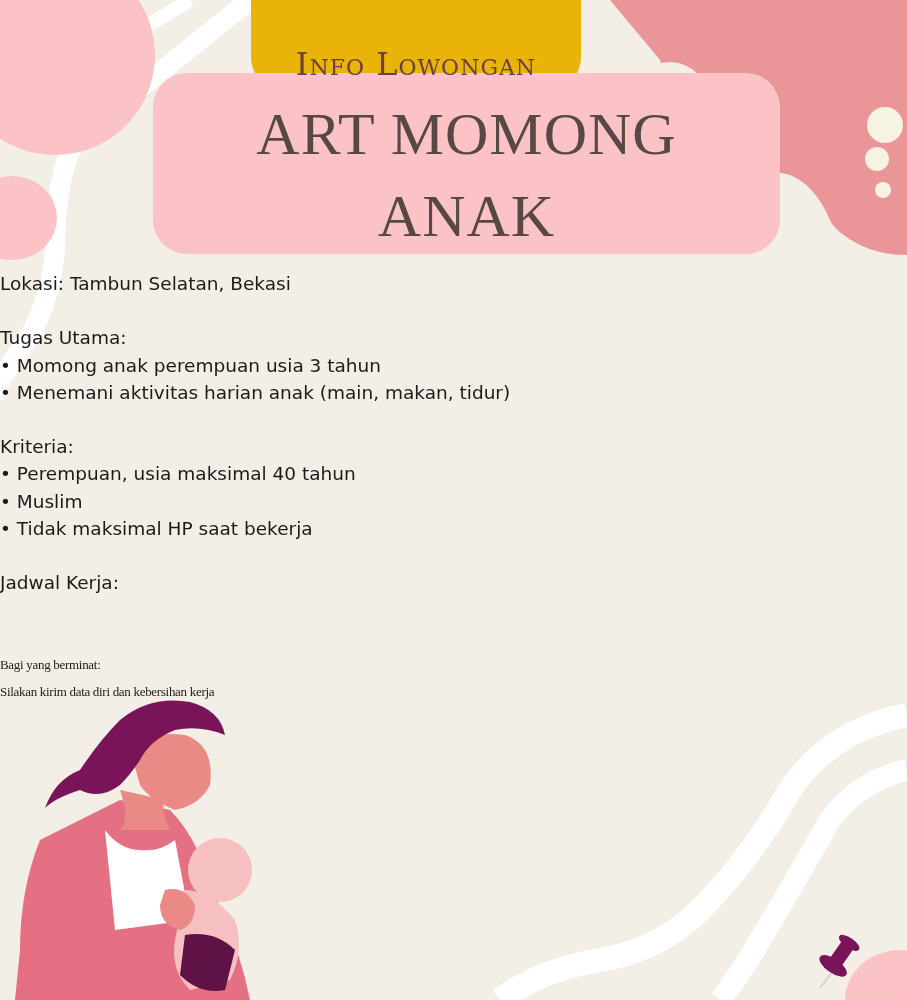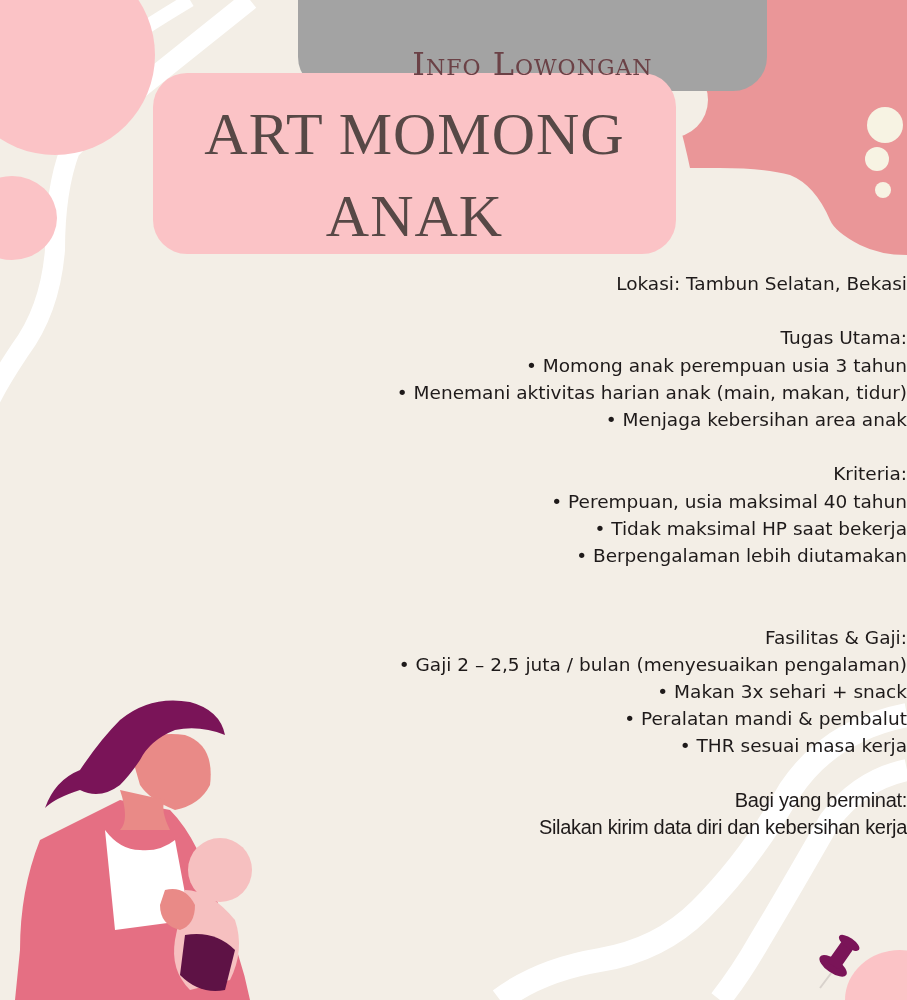--- a/index.html
+++ b/index.html
@@ -4,48 +4,48 @@
 <style>
   html, body { margin: 0; padding: 0; }
   body {
     width: 907px; height: 1000px; overflow: hidden;
     background: #f3eee6; position: relative;
     font-family: "DejaVu Sans", sans-serif;
   }
   .bg-svg { position: absolute; left: 0; top: 0; }
 
   .title-top {
-    position: absolute; left: 251px; top: 0; width: 469px; height: 91px;
-    background: #a3a3a3; border-radius: 0 0 34px 34px; margin-left: 47px;
+    position: absolute; left: 251px; top: 0; width: 330px; height: 91px;
+    background: #eab308; border-radius: 0 0 34px 34px;
   }
   .title-top-label {
     position: absolute; left: 0; right: 0; top: 44px; text-align: center;
     font-family: "DejaVu Serif", serif; font-variant: small-caps;
     font-size: 32px; color: #6b4146; letter-spacing: 1px; line-height: 40px;
   }
   .title-box {
-    position: absolute; left: 153px; top: 73px; width: 523px; height: 181px;
+    position: absolute; left: 153px; top: 73px; width: 627px; height: 181px;
     background: #fbc3c6; border-radius: 34px;
   }
   .title-main {
     position: absolute; left: 0; right: 0; top: 20px; text-align: center;
     font-family: "Liberation Serif", serif; font-size: 60px; line-height: 82px;
     color: #574846; letter-spacing: 1px;
   }
   .title-top-label, .title-main { z-index: 3; }
 
   .content {
-    position: absolute; left: 0; right: 0; top: 270px; text-align: right;
+    position: absolute; left: 0; right: 0; top: 270px; text-align: left;
     font-family: "DejaVu Sans", sans-serif; font-size: 18.5px; color: #1e1a1a;
     line-height: 27.2px; z-index: 4;
   }
   .content .line { white-space: nowrap; }
   .content .gap { height: 27.2px; }
   .content .narrow {
-    font-family: Liberation Sans, sans-serif; font-size: 20px; letter-spacing: -0.3px;
+    font-family: Liberation Serif, serif; font-size: 13px; letter-spacing: -0.3px;
   }
   .illus { position: absolute; left: 0; top: 690px; z-index: 2; }
   .pin { position: absolute; left: 810px; top: 928px; z-index: 5; }
 </style>
 </head>
 <body>
 
 <svg class="bg-svg" width="907" height="1000" viewBox="0 0 907 1000">
 
   <path d="M610 0 L907 0 L907 255 Q880 255 860 245 Q835 232 830 220 Q815 185 790 175 Q765 168 720 168 L690 168 Q680 120 660 60 Z" fill="#ea9698"></path>
@@ -101,43 +101,36 @@
 </svg>
 
 <div class="content">
   <div class="line">Lokasi: Tambun Selatan, Bekasi</div>
   <div class="gap"></div>
 
   <div>
     <div class="line">Tugas Utama:</div>
     <div class="line">• Momong anak perempuan usia 3 tahun</div>
     <div class="line">• Menemani aktivitas harian anak (main, makan, tidur)</div>
-    <div class="line">• Menjaga kebersihan area anak</div>
   </div>
   <div class="gap"></div>
 
   <div>
     <div class="line">Kriteria:</div>
     <div class="line">• Perempuan, usia maksimal 40 tahun</div>
+    <div class="line">• Muslim</div>
     <div class="line">• Tidak maksimal HP saat bekerja</div>
-    <div class="line">• Berpengalaman lebih diutamakan</div>
   </div>
   <div class="gap"></div>
 
   <div>
+    <div class="line">Jadwal Kerja:</div>
   </div>
   <div class="gap"></div>
 
-  <div>
-    <div class="line">Fasilitas &amp; Gaji:</div>
-    <div class="line">• Gaji 2 – 2,5 juta / bulan (menyesuaikan pengalaman)</div>
-    <div class="line">• Makan 3x sehari + snack</div>
-    <div class="line">• Peralatan mandi &amp; pembalut</div>
-    <div class="line">• THR sesuai masa kerja</div>
-  </div>
   <div class="gap"></div>
 
   <div>
     <div class="line narrow">Bagi yang berminat:</div>
     <div class="line narrow">Silakan kirim data diri dan kebersihan kerja</div>
   </div>
 </div>
 
 <svg class="pin" width="60" height="65" viewBox="0 0 60 65">
   <line x1="10" y1="60" x2="25" y2="40" stroke="#d8d2cc" stroke-width="2"></line>

